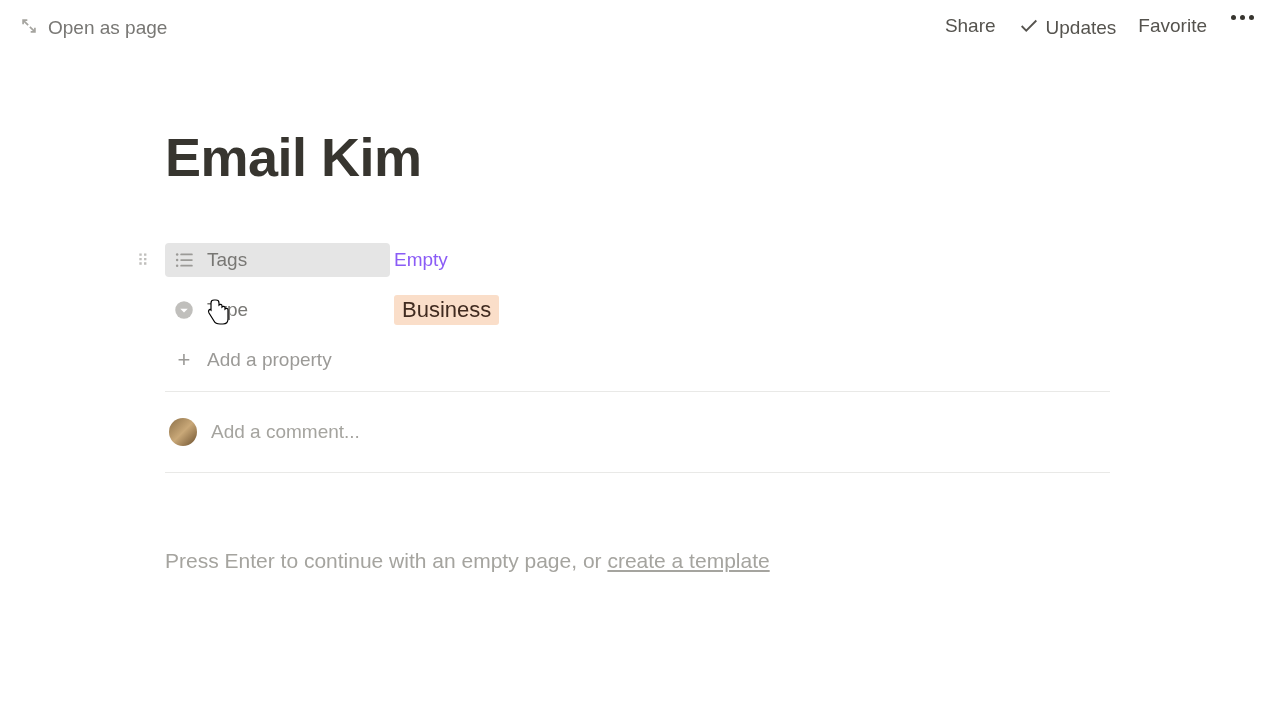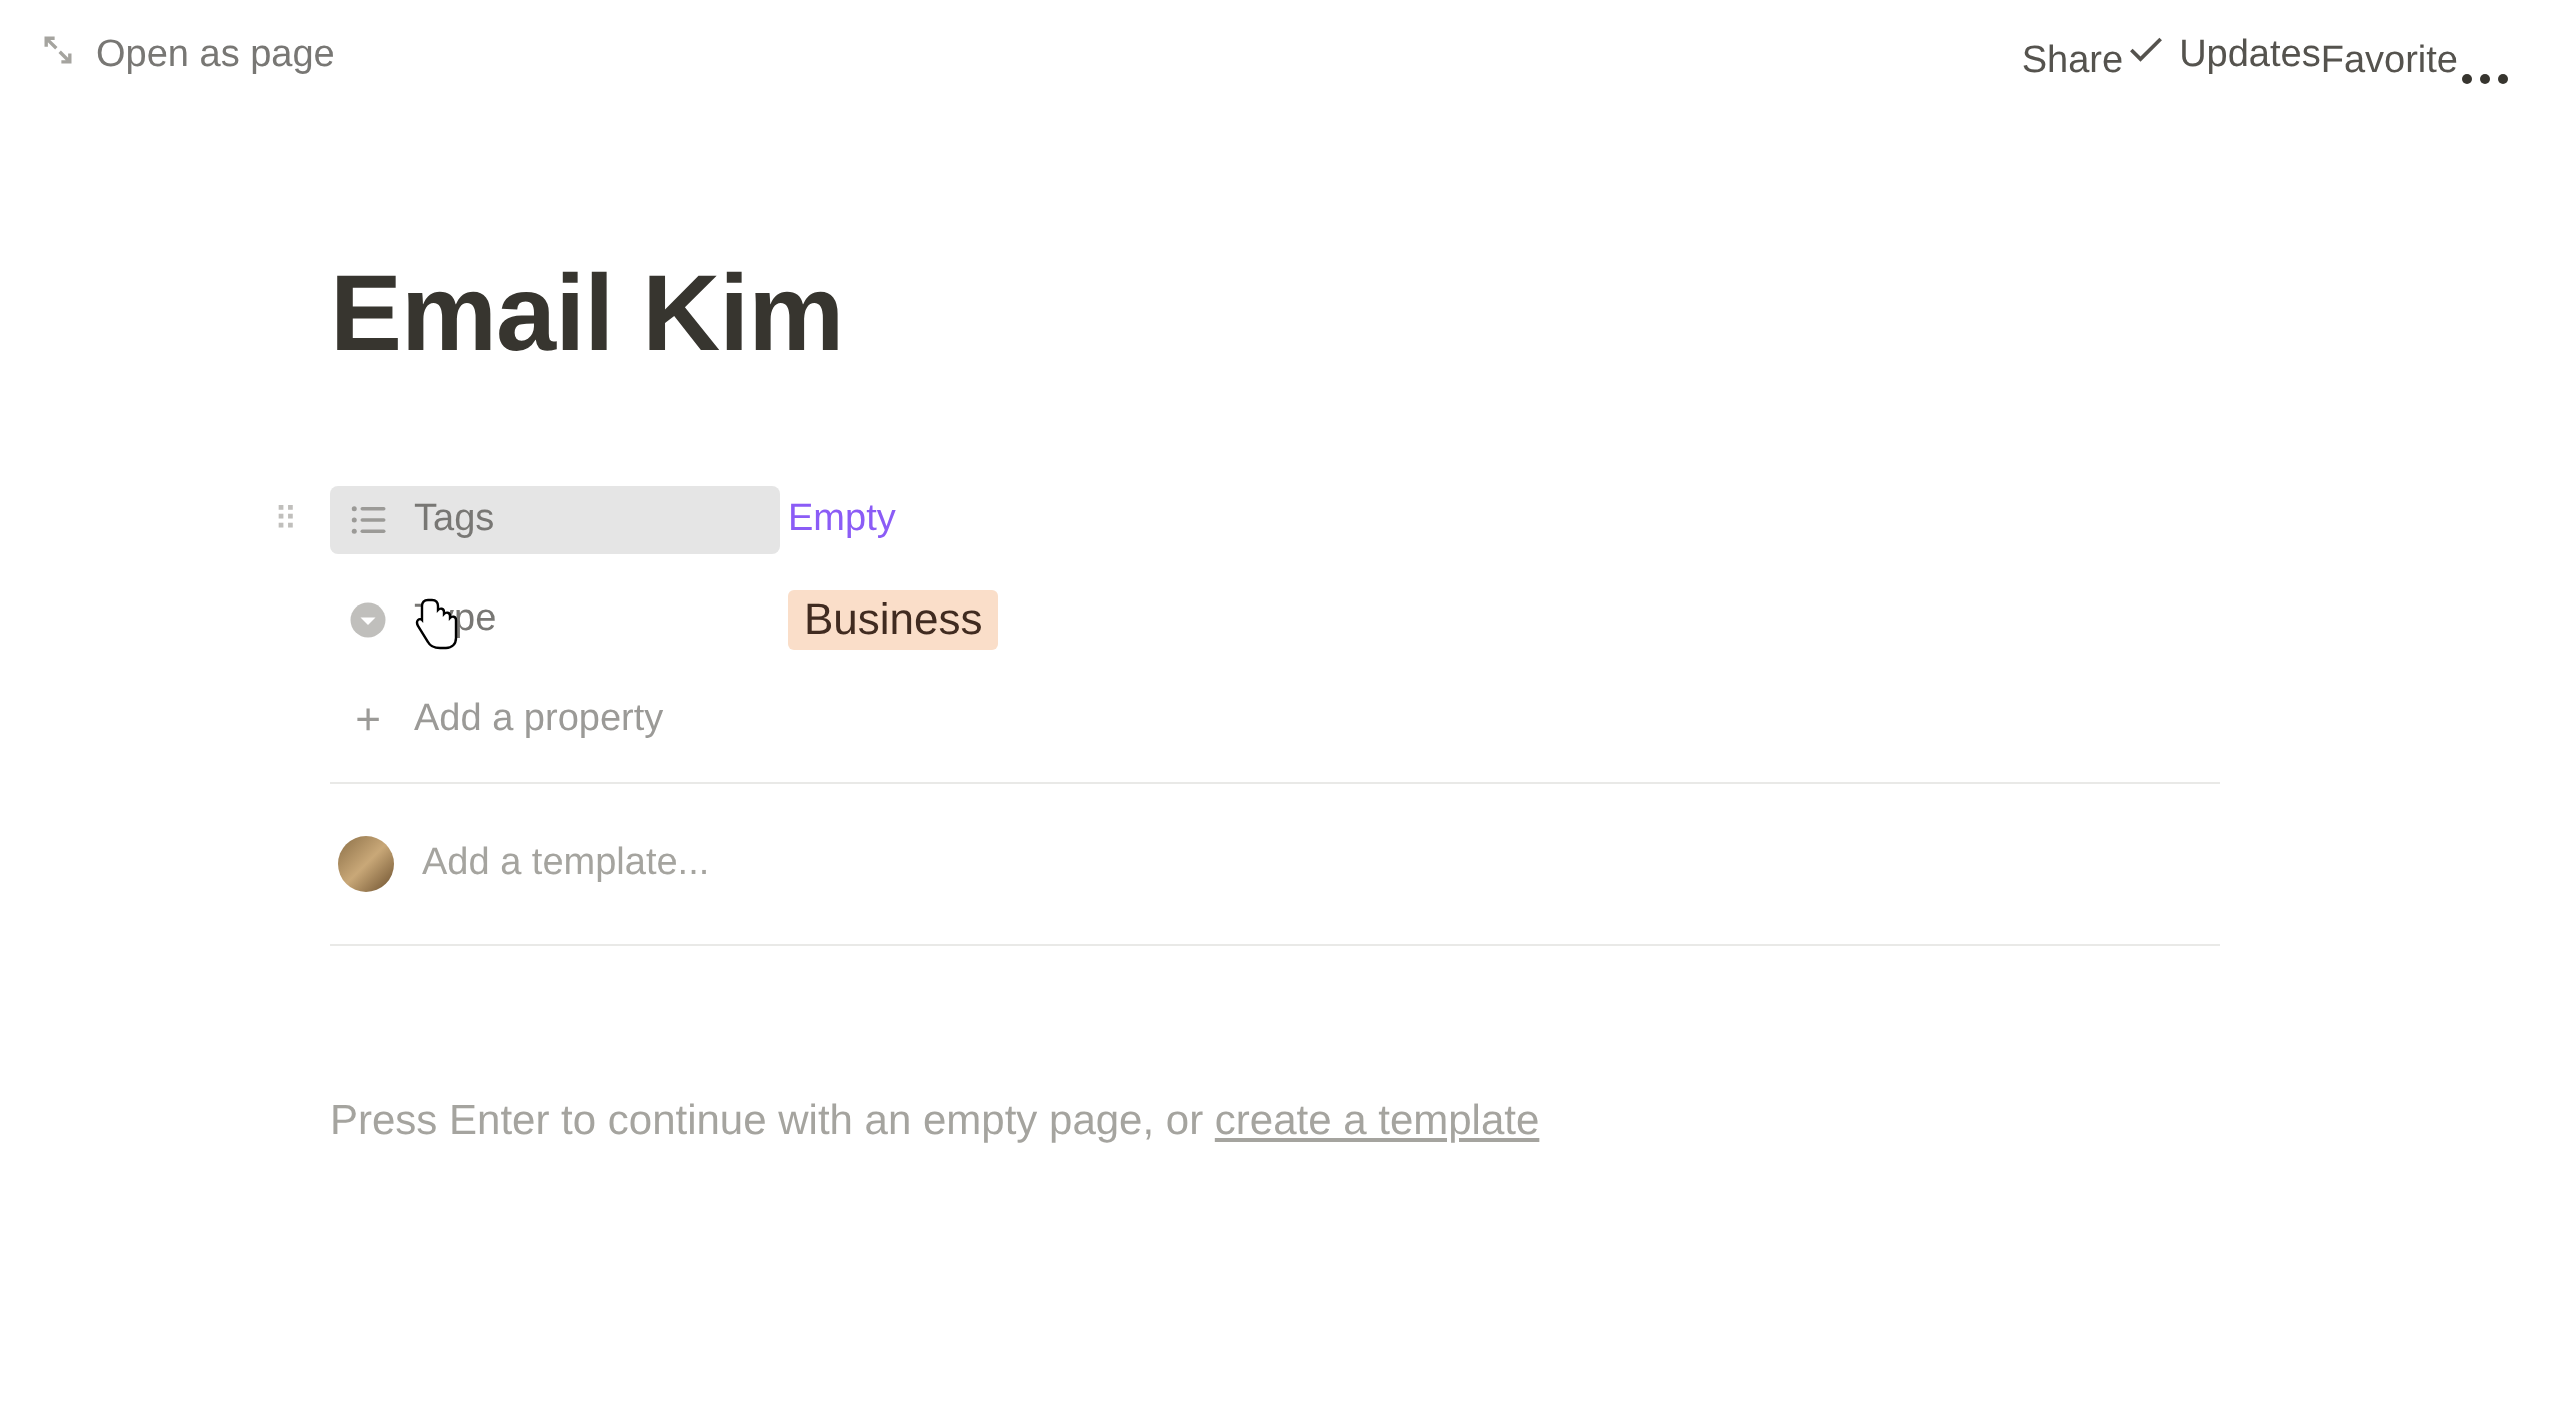--- a/index.html
+++ b/index.html
@@ -30,21 +30,22 @@
       display: flex;
       align-items: center;
       gap: 10px;
       color: #787774;
       font-size: 19px;
       cursor: pointer;
     }
     
     .topbar-right {
       display: flex;
-      align-items: flex-end;
+      align-items: flex-start;
+      gap: 22px;
       color: #37352f;
       font-size: 19px;
     }
     
     .topbar-item {
       display: flex;
       align-items: center;
       gap: 6px;
       cursor: pointer;
       color: #55534e;
@@ -345,21 +346,21 @@
     <div class="add-property">
       <span class="plus-icon">+</span>
       <span>Add a property</span>
     </div>
   </div>
 
   <div class="divider"></div>
 
   <div class="comment-row">
     <div class="avatar"></div>
-    <span class="comment-placeholder">Add a template...</span>
+    <span class="comment-placeholder">Add a comment...</span>
   </div>
 
   <div class="divider"></div>
 
   <div class="empty-prompt">
     <span>Press Enter to continue with an empty page, or </span><span class="link">create a template</span>
   </div>
 </div>
 
 <div class="cursor-overlay">

